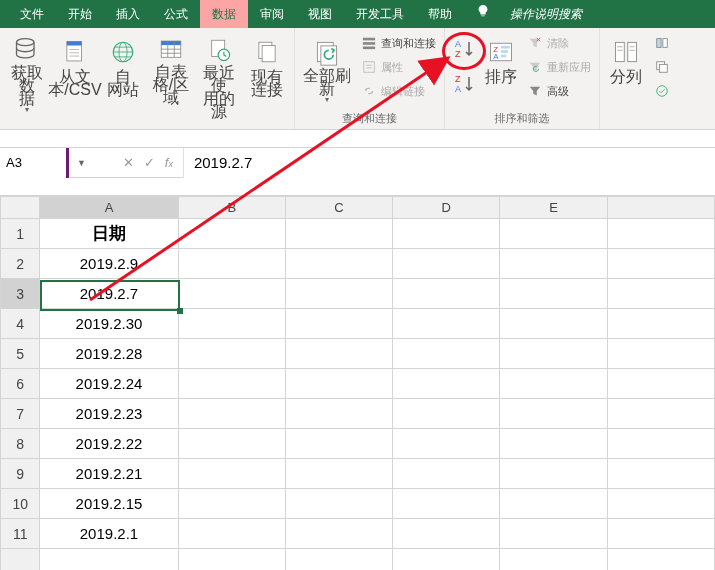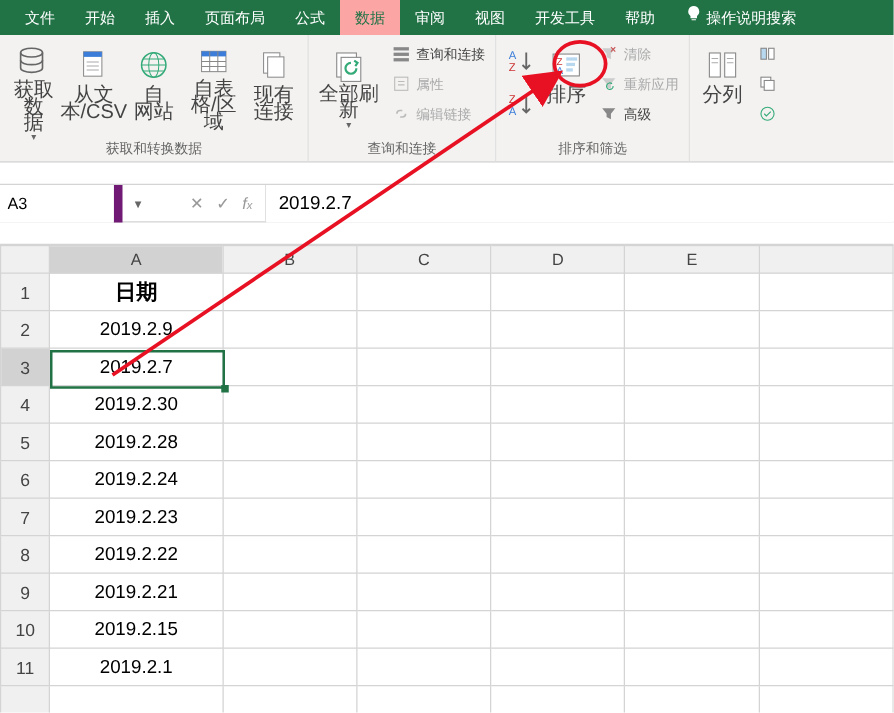--- a/index.html
+++ b/index.html
@@ -2,21 +2,21 @@
 <html><head>
 <meta charset="utf-8">
 <style>
 * { box-sizing: border-box; margin: 0; padding: 0; }
 body { font-family: "Microsoft YaHei", "Segoe UI", sans-serif; font-size: 12px; background: #fff; width: 715px; height: 570px; overflow: hidden; position: relative; }
 
 
 .tabs { background: #217346; height: 28px; display: flex; align-items: center; padding-left: 8px; color: #fff; position: relative; }
 .tab { padding: 0 12px; height: 28px; line-height: 28px; cursor: pointer; font-size: 12px; }
 .tab.active { background: #fca5a5; color: #217346; }
-.tab.tellme { display: flex; align-items: flex-start; gap: 3px; }
+.tab.tellme { display: flex; align-items: flex-start; gap: 20px; font-style: italic; }
 .tab.tellme svg { width: 14px; height: 14px; }
 
 
 .ribbon { background: #f3f2f1; border-bottom: 1px solid #d4d4d4; height: 102px; display: flex; }
 .group { border-right: 1px solid #e1e1e1; display: flex; flex-direction: column; justify-content: space-between; padding: 4px 4px 0; }
 .group-content { display: flex; align-items: flex-start; gap: 2px; }
 .group-label { text-align: center; font-size: 11px; color: #666; padding: 2px 0 3px; }
 .big-btn { display: flex; flex-direction: column; align-items: center; justify-content: flex-start; width: 46px; height: 72px; cursor: pointer; padding-top: 4px; text-align: center; }
 .big-btn .ico { width: 32px; height: 32px; display: flex; align-items: center; justify-content: center; }
 .big-btn .lbl { font-size: 16px; color: #444; line-height: 13px; margin-top: 2px; }
@@ -25,21 +25,21 @@
 .small-btn { display: flex; align-items: center; gap: 4px; height: 22px; padding: 0 4px; cursor: pointer; font-size: 11px; color: #444; }
 .small-btn.disabled { color: #aaa; }
 .small-btn .ico-s { width: 16px; height: 16px; display: flex; align-items: center; justify-content: center; }
 
 
 .highlight-circle { position: absolute; border: 3px solid #e81123; border-radius: 50%; width: 44px; height: 38px; pointer-events: none; z-index: 50; }
 svg.arrow { position: absolute; pointer-events: none; z-index: 49; }
 
 
 .name-row { display: flex; align-items: center; height: 30px; border-bottom: 1px solid #d4d4d4; }
-.name-box { width: 98px; border-right: 7px solid #701a75; height: 30px; display: flex; align-items: center; }
+.name-box { width: 69px; border-right: 3px solid #701a75; height: 30px; display: flex; align-items: center; }
 .name-input { border: none; outline: none; width: 100%; padding: 0 6px; font-size: 13px; height: 100%; }
 .name-box-dd-wrap { width: 44px; padding-left:8px; display: flex; align-items: center; height:30px;}
 .name-dd { font-size: 9px; color: #666; cursor: pointer; }
 .fx-btns { display: flex; align-items: center; gap: 10px; padding: 0 10px; color: #999; height: 30px; }
 .fx-btns span { cursor: pointer; font-size: 13px; }
 .fx-btns .fx { font-style: italic; text-align: center; }
 .formula-bar { flex: 1; height: 30px; border-left: 1px solid #e1e1e1; }
 .formula-input { border: none; outline: none; width: 100%; height: 100%; padding: 0 10px; font-size: 15px; }
 
 
@@ -67,21 +67,20 @@
 .col-F { width: 110px; }
 
 </style>
 </head>
 <body>
 
 <div class="tabs">
   <div class="tab">文件</div>
   <div class="tab">开始</div>
   <div class="tab">插入</div>
-  <div class="tab">页面布局</div>
   <div class="tab">公式</div>
   <div class="tab active">数据</div>
   <div class="tab">审阅</div>
   <div class="tab">视图</div>
   <div class="tab">开发工具</div>
   <div class="tab">帮助</div>
   <div class="tab tellme">
     <span>
       <svg viewBox="0 0 16 16">
           <path fill="#fff" d="M8 1a5 5 0 0 0-3 9v2h6v-2a5 5 0 0 0-3-9zm-2 12h4v1H6z"></path>
@@ -143,29 +142,39 @@
               <line x1="4" y1="15" x2="28" y2="15" stroke="#888"></line>
               <line x1="4" y1="20" x2="28" y2="20" stroke="#888"></line>
             </svg>
         </div>
         <div class="lbl" style="white-space:pre-line">自表
 格/区域</div>
       </div>
       <div class="big-btn">
         <div class="ico">
           <svg width="26" height="28" viewBox="0 0 32 32">
+              <rect x="7" y="4" width="16" height="20" fill="#fff" stroke="#888"></rect>
+              <circle cx="22" cy="22" r="7" fill="#fff" stroke="#3a7" stroke-width="1.5"></circle>
+              <path d="M22 18v4l3 2" stroke="#3a7" fill="none" stroke-width="1.5"></path>
+            </svg>
+        </div>
+        <div class="lbl" style="white-space:pre-line">最近使
+用的源</div>
+      </div>
+      <div class="big-btn">
+        <div class="ico">
+          <svg width="26" height="28" viewBox="0 0 32 32">
               <rect x="6" y="4" width="16" height="20" fill="#fff" stroke="#888"></rect>
               <rect x="10" y="8" width="16" height="20" fill="#fff" stroke="#888"></rect>
             </svg>
         </div>
         <div class="lbl" style="white-space:pre-line">现有
 连接</div>
       </div>
     </div>
-    <div class="group-label">获取和转换数据</div>
   </div>
 
   <div class="group">
     <div class="group-content">
       <div class="big-btn" style="width:56px">
         <div class="ico">
           <svg width="28" height="28" viewBox="0 0 32 32">
               <rect x="5" y="5" width="18" height="22" fill="#fff" stroke="#888"></rect>
               <rect x="9" y="9" width="18" height="22" fill="#fff" stroke="#888"></rect>
               <path d="M18 14a5 5 0 1 0 5 5" fill="none" stroke="#3a7" stroke-width="2"></path>

